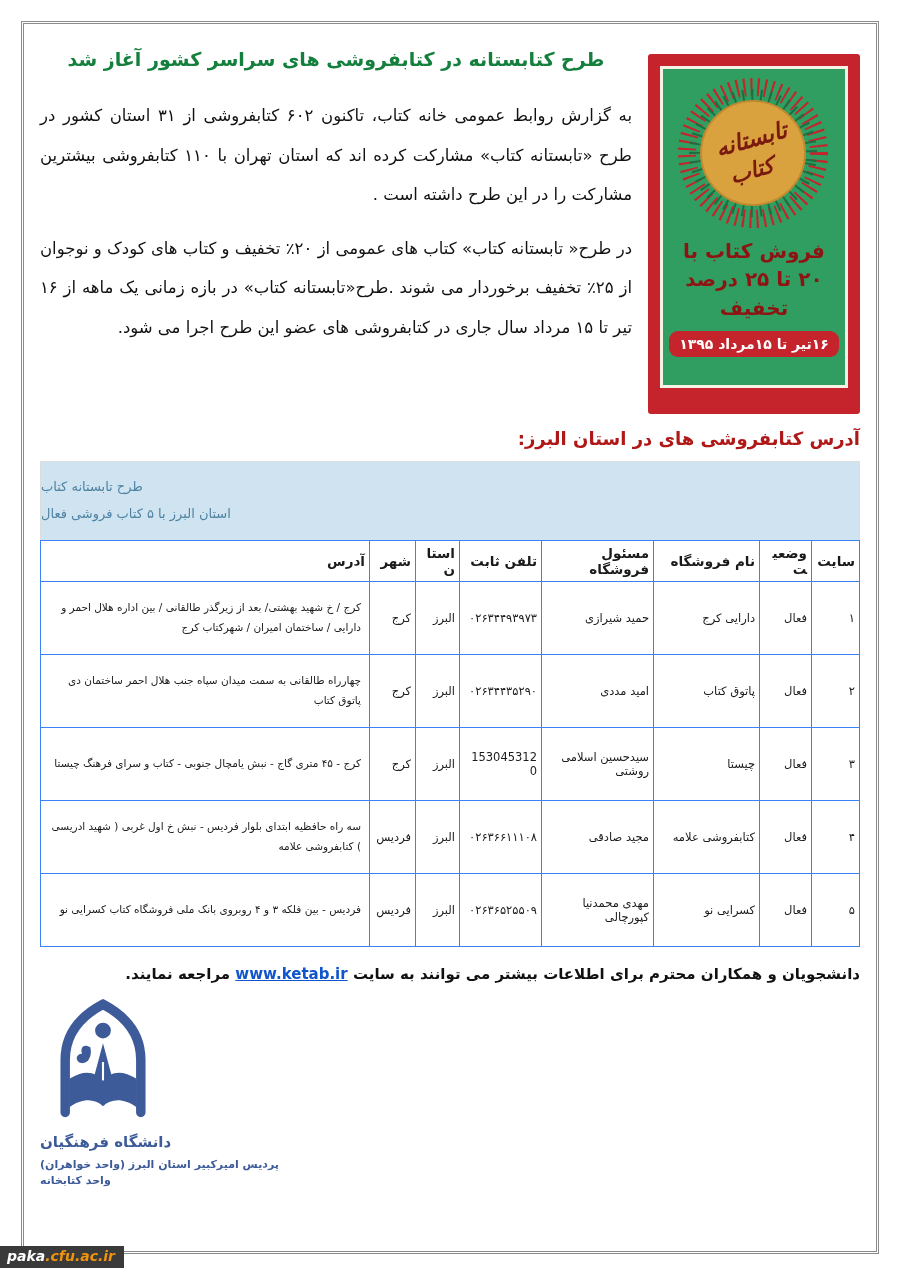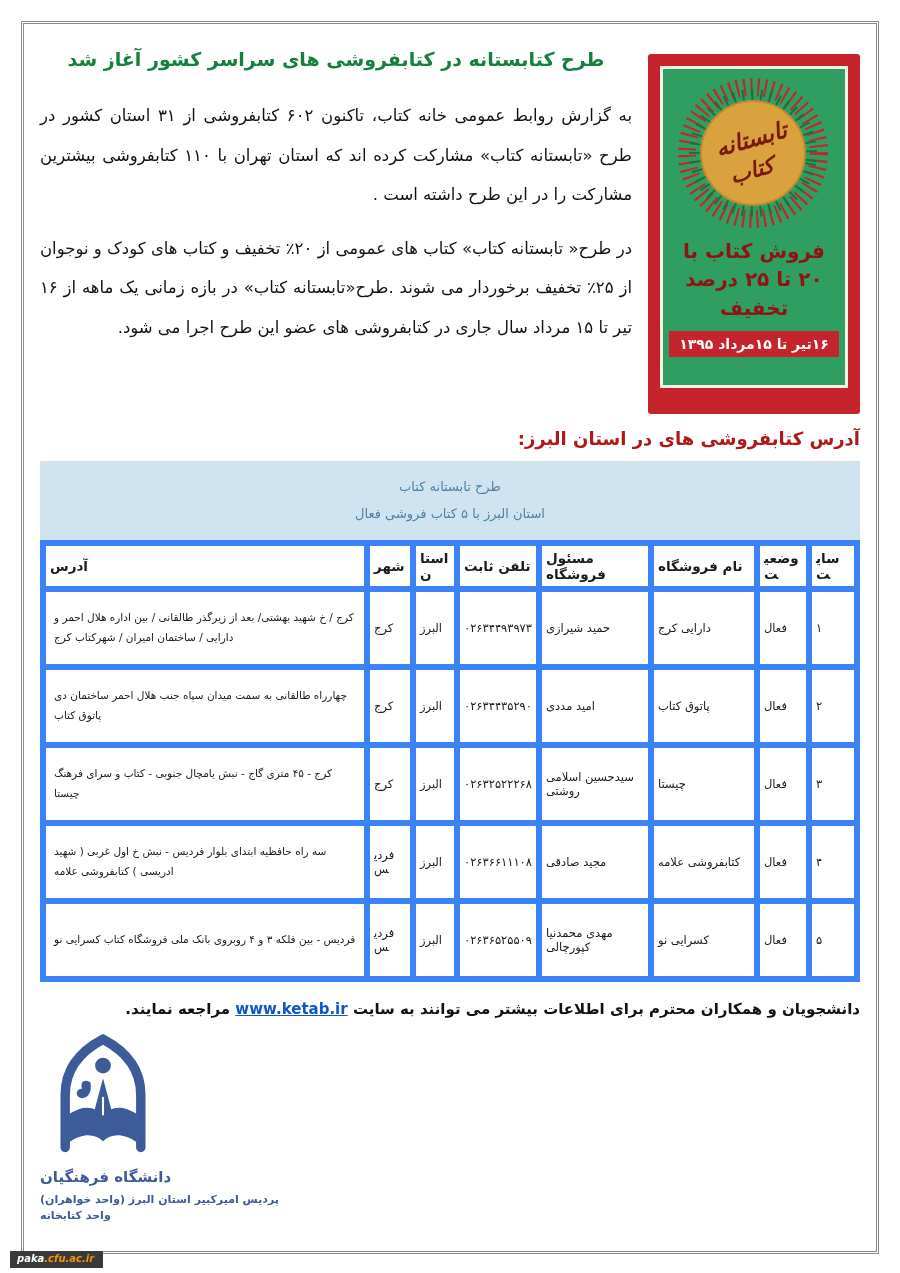--- a/index.html
+++ b/index.html
@@ -22,67 +22,67 @@
     padding:0;margin:14px 0 14px 16px;box-sizing:border-box;border-radius:3px;}
   .poster-inner{
     position:absolute;margin:0;box-sizing:border-box;
     width:188px;height:322px;margin:12px;border:3px solid #f7f2e6;
     background:#2f9e60;text-align:center;overflow:hidden;
   }
   .sun-wrap{margin-top:2px;}
   .promo{color:#8e1413;font-weight:bold;font-size:20px;line-height:1.42;margin-top:-6px;}
   .date-badge{
     display:inline-block;background:#c5242c;color:#ffffff;font-weight:bold;
-    font-size:14px;padding:5px 10px;border-radius:0;margin-top:9px;
+    font-size:14px;padding:5px 10px;border-radius:9px;margin-top:9px;
   }
   
   .main-title{
     text-align:center;font-size:19px;font-weight:bold;color:#15803d;
     margin:8px 0 26px 0;
   }
   .para{
     font-size:16.5px;line-height:2.4;text-align:justify;color:#111;
     margin:0 0 14px 0;
   }
   .section-title{
     clear:both;text-align:right;font-size:18px;font-weight:bold;color:#b01818;
     margin:34px 0 12px 0;
   }
   
   .band{
-    background:#cfe4f0;color:#4e82a4;text-align:center;font-size:13px;
+    background:#cfe4f0;color:#4e82a4;text-align:left;font-size:13px;
     padding:11px 0 12px 0;line-height:2.1;border:1px solid #dcdcdc;border-bottom:none;
   }
   table.addr{
     width:100%;border-collapse:collapse;table-layout:fixed;background:#fff;
   }
   table.addr th,table.addr td{
-    border:6px solid #3b82f6;text-align:left;vertical-align:middle;
+    border:1px solid #3b82f6;text-align:right;vertical-align:middle;
     padding:3px 4px;color:#1a1a1a;word-wrap:break-word;
   }
   table.addr th{font-size:13.5px;font-weight:bold;height:34px;background:#fff;}
   table.addr td{font-size:11.5px;height:66px;}
   table.addr td.addr-cell{font-size:10.5px;line-height:1.9;padding:3px 8px;}
   col.c-radif{width:48px}col.c-status{width:52px}col.c-store{width:106px}
   col.c-manager{width:112px}col.c-phone{width:82px}col.c-prov{width:44px}
   col.c-city{width:46px}col.c-addr{width:auto}
   
   .footer-note{
     clear:both;text-align:right;font-size:15px;font-weight:bold;color:#111;
     margin-top:18px;
   }
   .footer-note a{color:#1155cc;text-decoration:underline;font-weight:bold;}
   .logo-block{text-align:left;margin-top:16px;direction:rtl;}
   .logo-org{color:#3d5a99;font-weight:bold;font-size:15px;margin-top:6px;}
   .logo-l2{color:#3d5a99;font-weight:bold;font-size:11px;margin-top:7px;}
   .logo-l3{color:#3d5a99;font-weight:bold;font-size:11px;margin-top:3px;}
   
   .watermark{
-    position:absolute;left:10px;bottom:5px;background:#3a3a3a;direction:ltr;
-    padding:2px 9px 4px 7px;font-size:10px;font-weight:bold;font-style:italic;
+    position:absolute;left:0;bottom:5px;background:#3a3a3a;direction:ltr;
+    padding:2px 9px 4px 7px;font-size:14px;font-weight:bold;font-style:italic;
   }
   .watermark .p1{color:#ffffff;}
   .watermark .p2{color:#f0930f;}
 </style>
 </head>
 <body>
 
 <div class="page-border"></div>
 
 <div class="content">
@@ -162,21 +162,21 @@
         <td>۰۲۶۳۴۴۳۵۲۹۰</td>
         <td>البرز</td>
         <td>کرج</td>
         <td class="addr-cell">چهارراه طالقانی به سمت میدان سپاه جنب هلال احمر ساختمان دی پاتوق کتاب</td>
       </tr>
       <tr>
         <td>۳</td>
         <td>فعال</td>
         <td>چیستا</td>
         <td>سیدحسین اسلامی روشتی</td>
-        <td>۰۲۶۳۲۵۲۲۲۶۸</td>
+        <td>1530453120</td>
         <td>البرز</td>
         <td>کرج</td>
         <td class="addr-cell">کرج - ۴۵ متری گاج - نبش یامچال جنوبی - کتاب و سرای فرهنگ چیستا</td>
       </tr>
       <tr>
         <td>۴</td>
         <td>فعال</td>
         <td>کتابفروشی علامه</td>
         <td>مجید صادقی</td>
         <td>۰۲۶۳۶۶۱۱۱۰۸</td>

